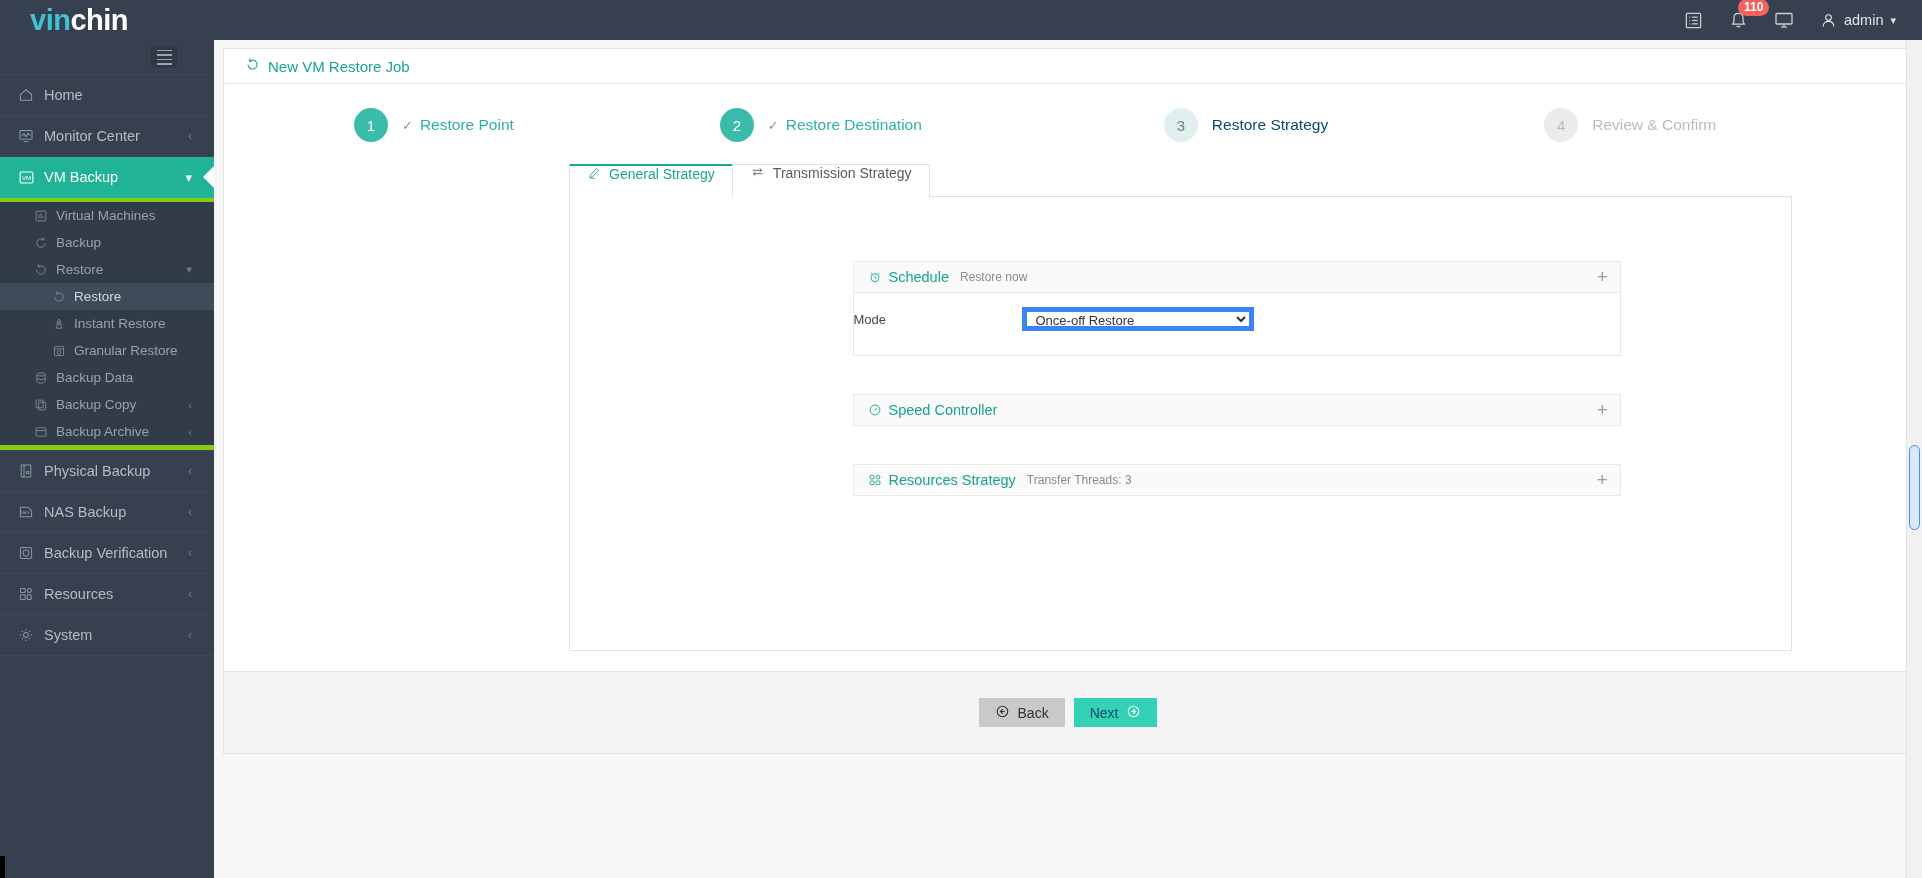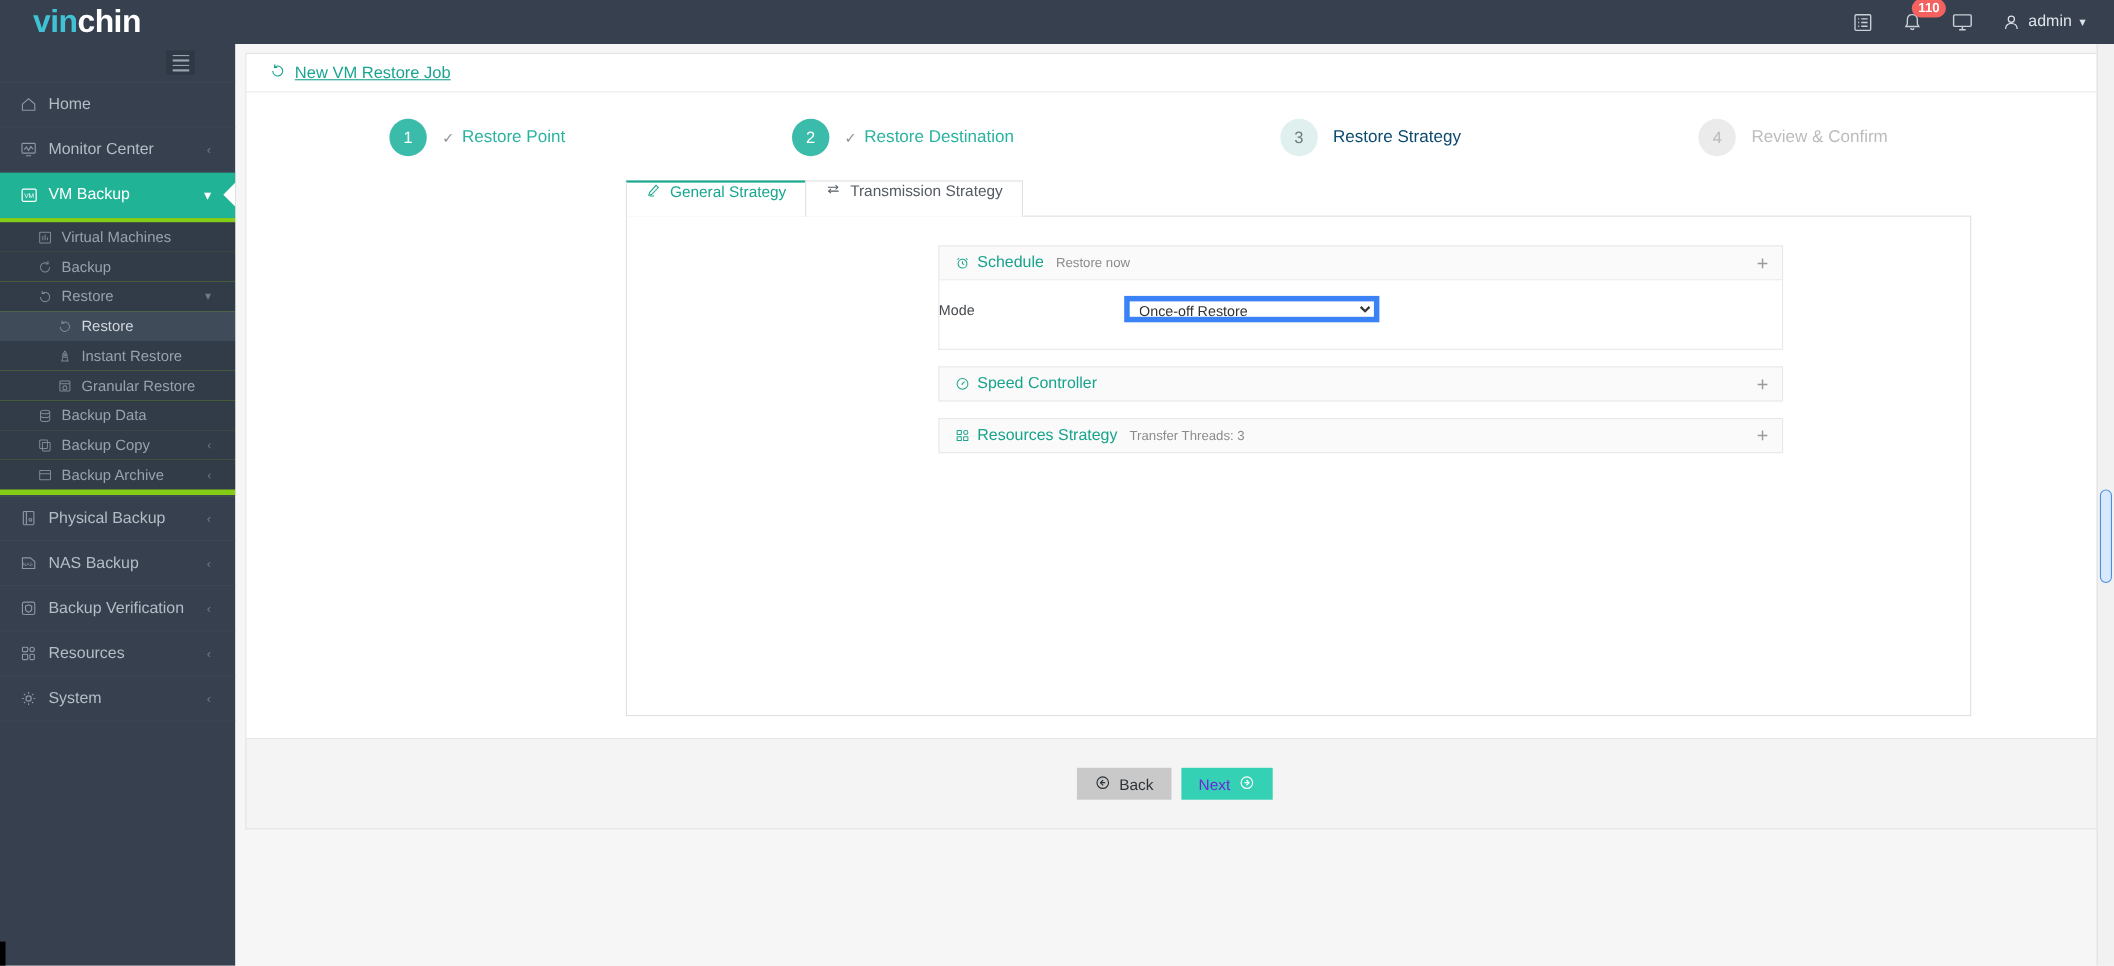--- a/index.html
+++ b/index.html
@@ -86,21 +86,20 @@
   .main {
     position: absolute; left: 214px; top: 40px;
     width: 1708px; height: 838px; background: #f6f6f6;
     padding: 8px 9px 0 9px;
   }
   .card { background: #ffffff; border: 1px solid #e3e3e3; width: 100%; }
   .page-title {
     height: 35px; display: flex; align-items: center; gap: 8px;
     padding-left: 21px; color: #1aa391; font-size: 15px;
     border-bottom: 1px solid #e9e9e9;
-    text-decoration: underline;
   }
 
   
   .steps { display: flex; align-items: center; padding: 24px 0 22px 130px; }
   .step { display: flex; align-items: center; }
   .step .circle {
     width: 34px; height: 34px; border-radius: 50%;
     display: flex; align-items: center; justify-content: center;
     font-size: 15px; color: #ffffff;
   }
@@ -125,21 +124,21 @@
     margin-right: -1px;
   }
   .tab.active { color: #19a78f; border-top: 2px solid #19a78f; }
   .tab .ico { display: flex; align-items: center; }
   .panel {
     border: 1px solid #e0e0e0; background: #fff;
     height: 455px; margin-top: -1px; padding: 26px 0 0;
   }
   .panel-inner { width: 880px; margin: 0 auto; padding-left: 112px; }
 
-  .acc { margin-bottom: 15px; }
+  .acc { margin-bottom: 15px; margin-top: 38px; }
   .acc-head {
     height: 32px; background: #fafafa; border: 1px solid #e8e8e8;
     display: flex; align-items: center; padding: 0 12px 0 14px;
     cursor: pointer;
   }
   .acc-head .ico { color: #18a38d; display: flex; align-items: center; margin-right: 7px; }
   .acc-head .title { color: #18a38d; font-size: 14.5px; }
   .acc-head .sub { color: #8b8b8b; font-size: 12px; margin-left: 11px; }
   .acc-head .plus { margin-left: auto; color: #9a9a9a; font-size: 18px; line-height: 1; }
   .acc-body {
@@ -157,21 +156,21 @@
 
   
   .footer {
     background: #f4f4f4; border: 1px solid #e3e3e3; border-top: none;
     height: 82px; display: flex; align-items: center; justify-content: center;
     gap: 9px;
   }
   .btn { display: flex; align-items: center; gap: 8px; height: 29px; padding: 0 16px;
          font-size: 14px; cursor: pointer; border: none; font-family: "Liberation Sans", sans-serif; }
   .btn-back { background: #c9c9c9; color: #2e3338; }
-  .btn-next { background: #34d1b4; color: #6d28d9; }
+  .btn-next { background: #34d1b4; color: #0c4a6e; }
 
   
   .scrollbar-track {
     position: absolute; right: 0; top: 40px; width: 16px; height: 838px;
     background: #f1f1f1; border-left: 1px solid #e2e2e2;
   }
   .scrollbar-thumb {
     position: absolute; right: 2px; top: 405px; width: 11px; height: 85px;
     background: #d8e8fd; border: 1px solid #4a90e2; border-radius: 6px;
   }

